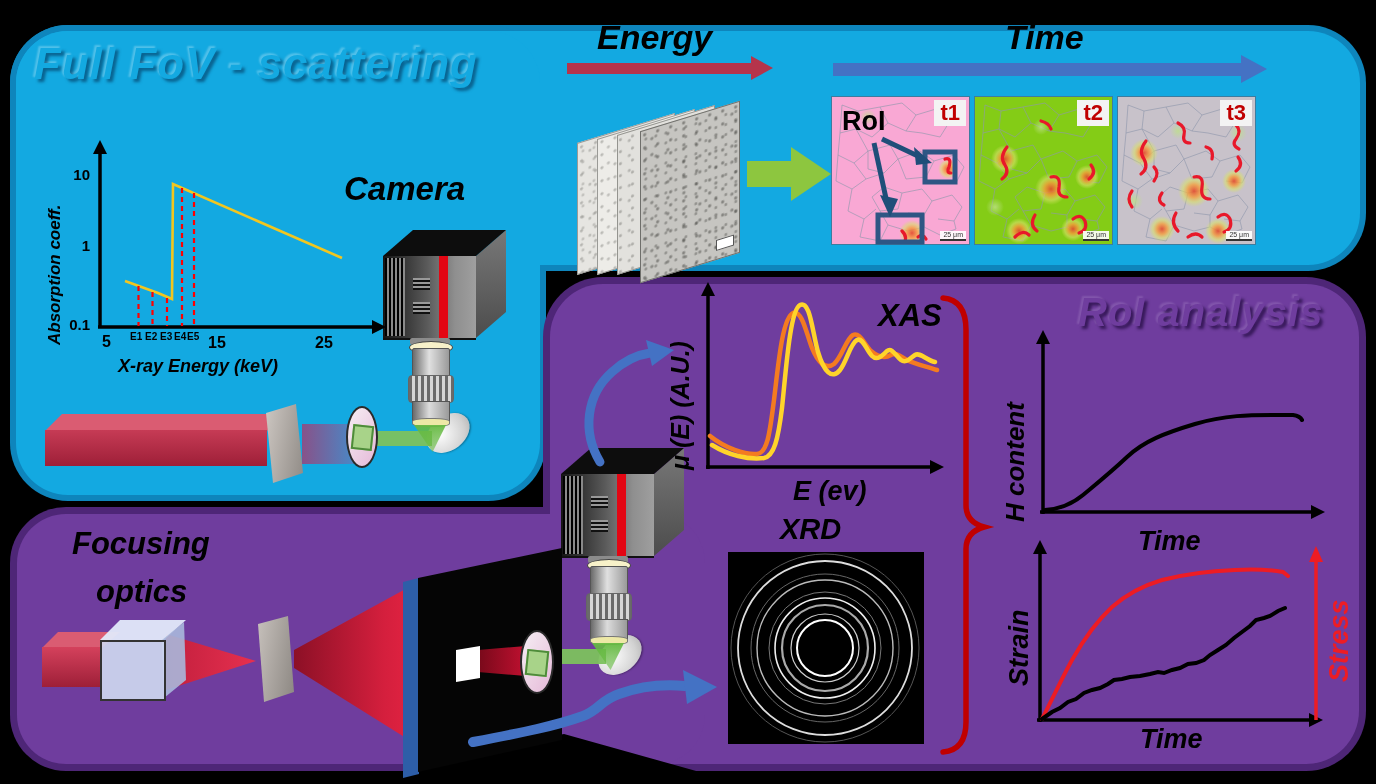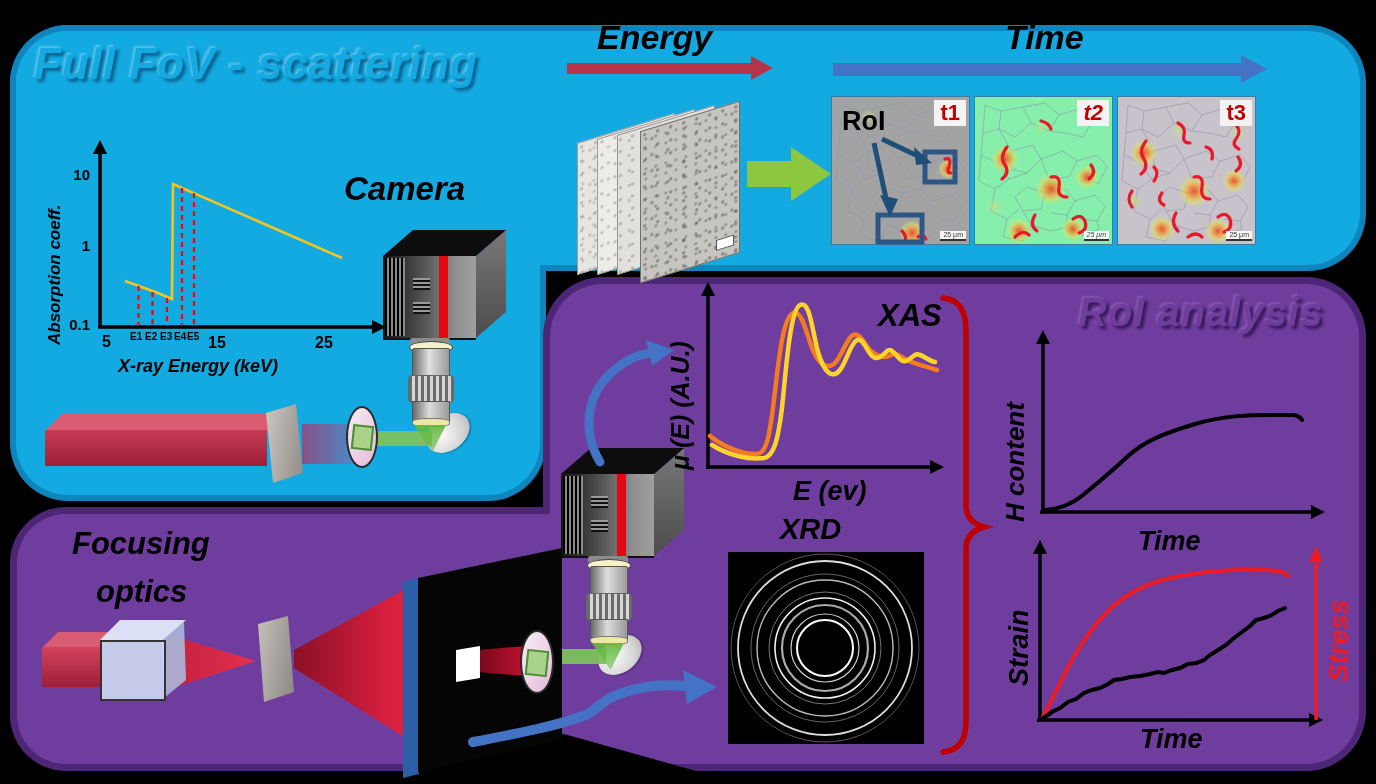--- a/index.html
+++ b/index.html
@@ -153,21 +153,21 @@
               background-size:12px 12px,15px 15px;"></div>
   <div class="abs" style="left:640px;top:116px;width:98px;height:150px;transform:skewY(-17deg);z-index:3;background:#C6C5C1;border:1px solid #6f6f6b;
               background-image:radial-gradient(circle at 28% 30%,rgba(70,70,66,.5) 1px,transparent 2.2px),radial-gradient(circle at 68% 62%,rgba(70,70,66,.45) 1px,transparent 2.2px),radial-gradient(circle at 48% 85%,rgba(70,70,66,.4) 1px,transparent 2px);
               background-size:13px 13px,16px 16px,10px 10px;">
     <div class="abs" style="right:5px;bottom:8px;width:16px;height:9px;background:#fff;border:1px solid #555;"></div>
   </div>
 
   <div class="arrowshaft" style="left:747px;top:161px;width:44px;height:26px;background:#8DC63F;"></div>
   <div class="tri" style="left:791px;top:147px;border-width:27px 0 27px 40px;border-color:transparent transparent transparent #8DC63F;"></div>
 
-  <div class="roi-tile" style="left:832px;top:97px;background:#a3a3a3;">
+  <div class="roi-tile" style="left:832px;top:97px;background:#f9a8d4;">
     <svg style="left:0;top:0;" width="137" height="147" viewBox="0 0 137 147">
       <defs>
         <radialGradient id="hb1">
             <stop offset="0%" stop-color="#E34A2E" stop-opacity=".9"></stop>
             <stop offset="40%" stop-color="#F59E3C" stop-opacity=".8"></stop>
             <stop offset="70%" stop-color="#D8E06A" stop-opacity=".6"></stop>
             <stop offset="100%" stop-color="#D8E06A" stop-opacity="0"></stop>
           </radialGradient>
         <radialGradient id="hg1">
             <stop offset="0%" stop-color="#BEE08A" stop-opacity=".8"></stop>
@@ -182,21 +182,21 @@
       <g fill="none" stroke="#E8182A" stroke-width="3.2" stroke-linecap="round">
         <path d="M113,62 q7,-2 4,8 q-3,6 2,6"></path>
         <path d="M70,134 q6,6 2,12 q-3,6 6,8"></path>
         <path d="M86,140 q5,-4 8,2"></path>
       </g>
     </svg>
     <div class="t-badge">t1</div>
     <div class="scalebar">25 μm</div>
   </div>
 
-  <div class="roi-tile" style="left:975px;top:97px;background:#86efac;font-style:italic;">
+  <div class="roi-tile" style="left:975px;top:97px;background:#84cc16;">
     <svg style="left:0;top:0;" width="137" height="147" viewBox="0 0 137 147">
       <defs>
         <radialGradient id="hb2">
             <stop offset="0%" stop-color="#E34A2E" stop-opacity=".9"></stop>
             <stop offset="40%" stop-color="#F59E3C" stop-opacity=".8"></stop>
             <stop offset="70%" stop-color="#D8E06A" stop-opacity=".6"></stop>
             <stop offset="100%" stop-color="#D8E06A" stop-opacity="0"></stop>
           </radialGradient>
         <radialGradient id="hg2">
             <stop offset="0%" stop-color="#BEE08A" stop-opacity=".8"></stop>

